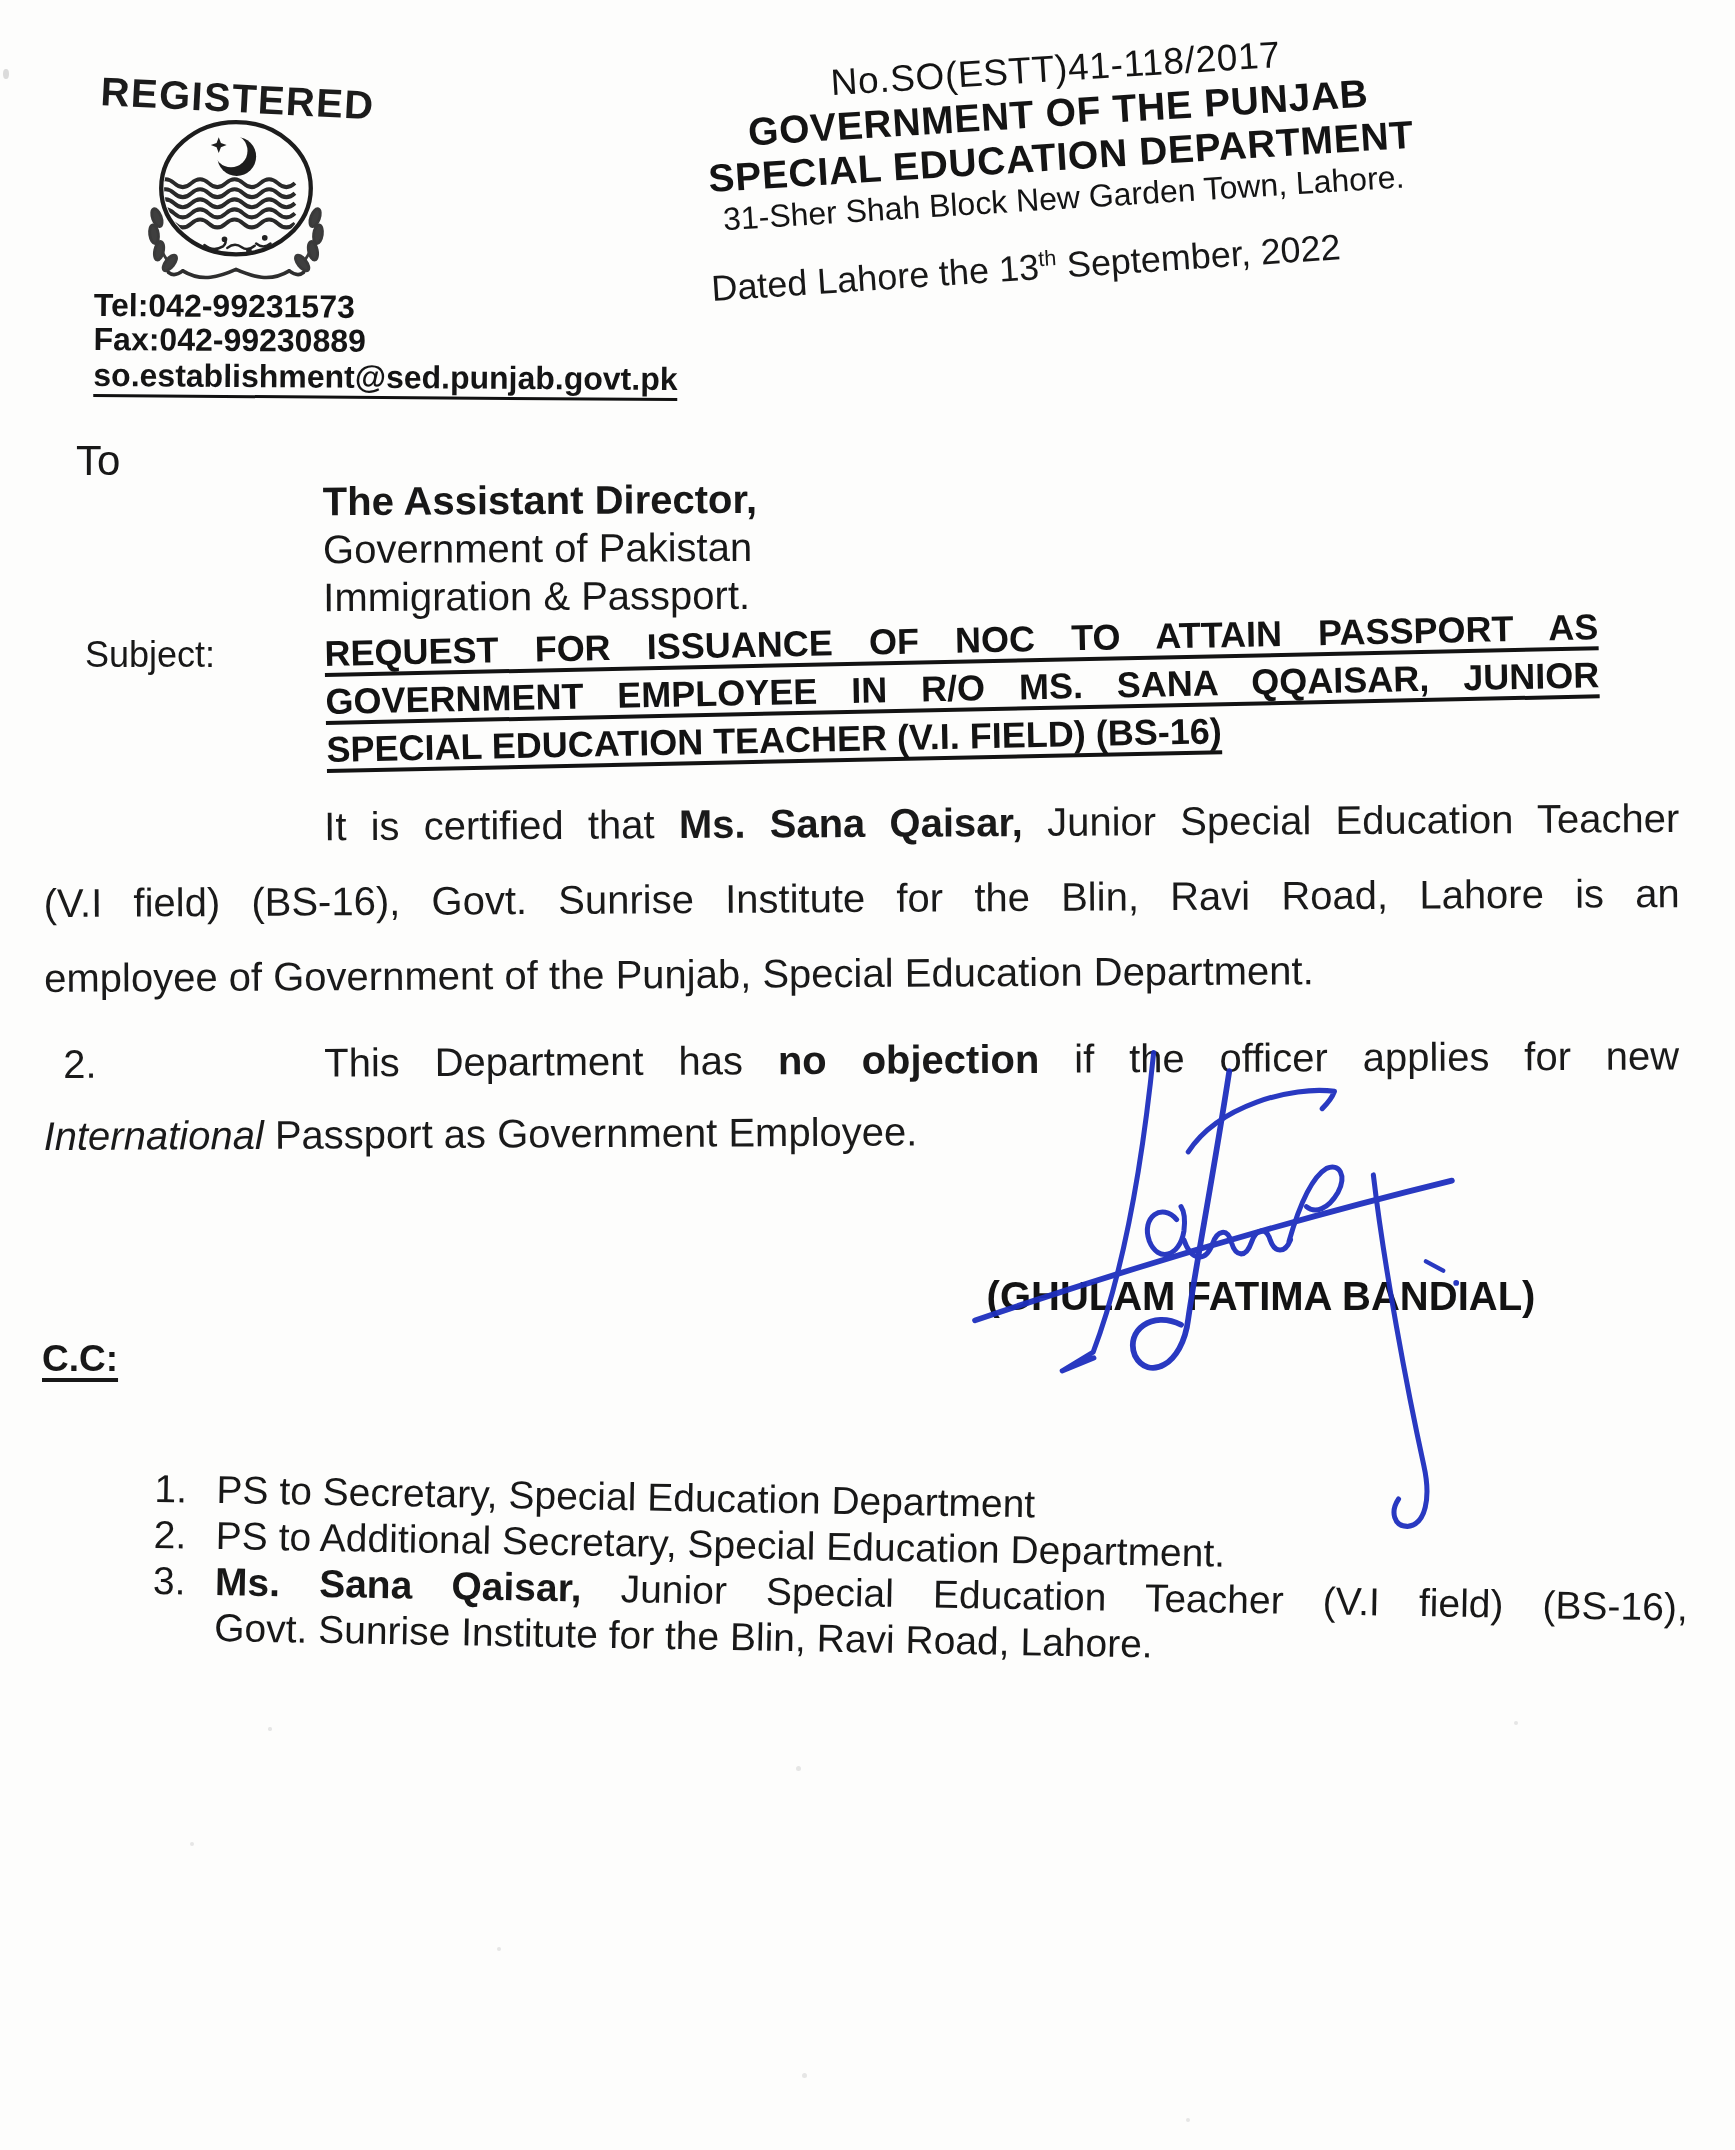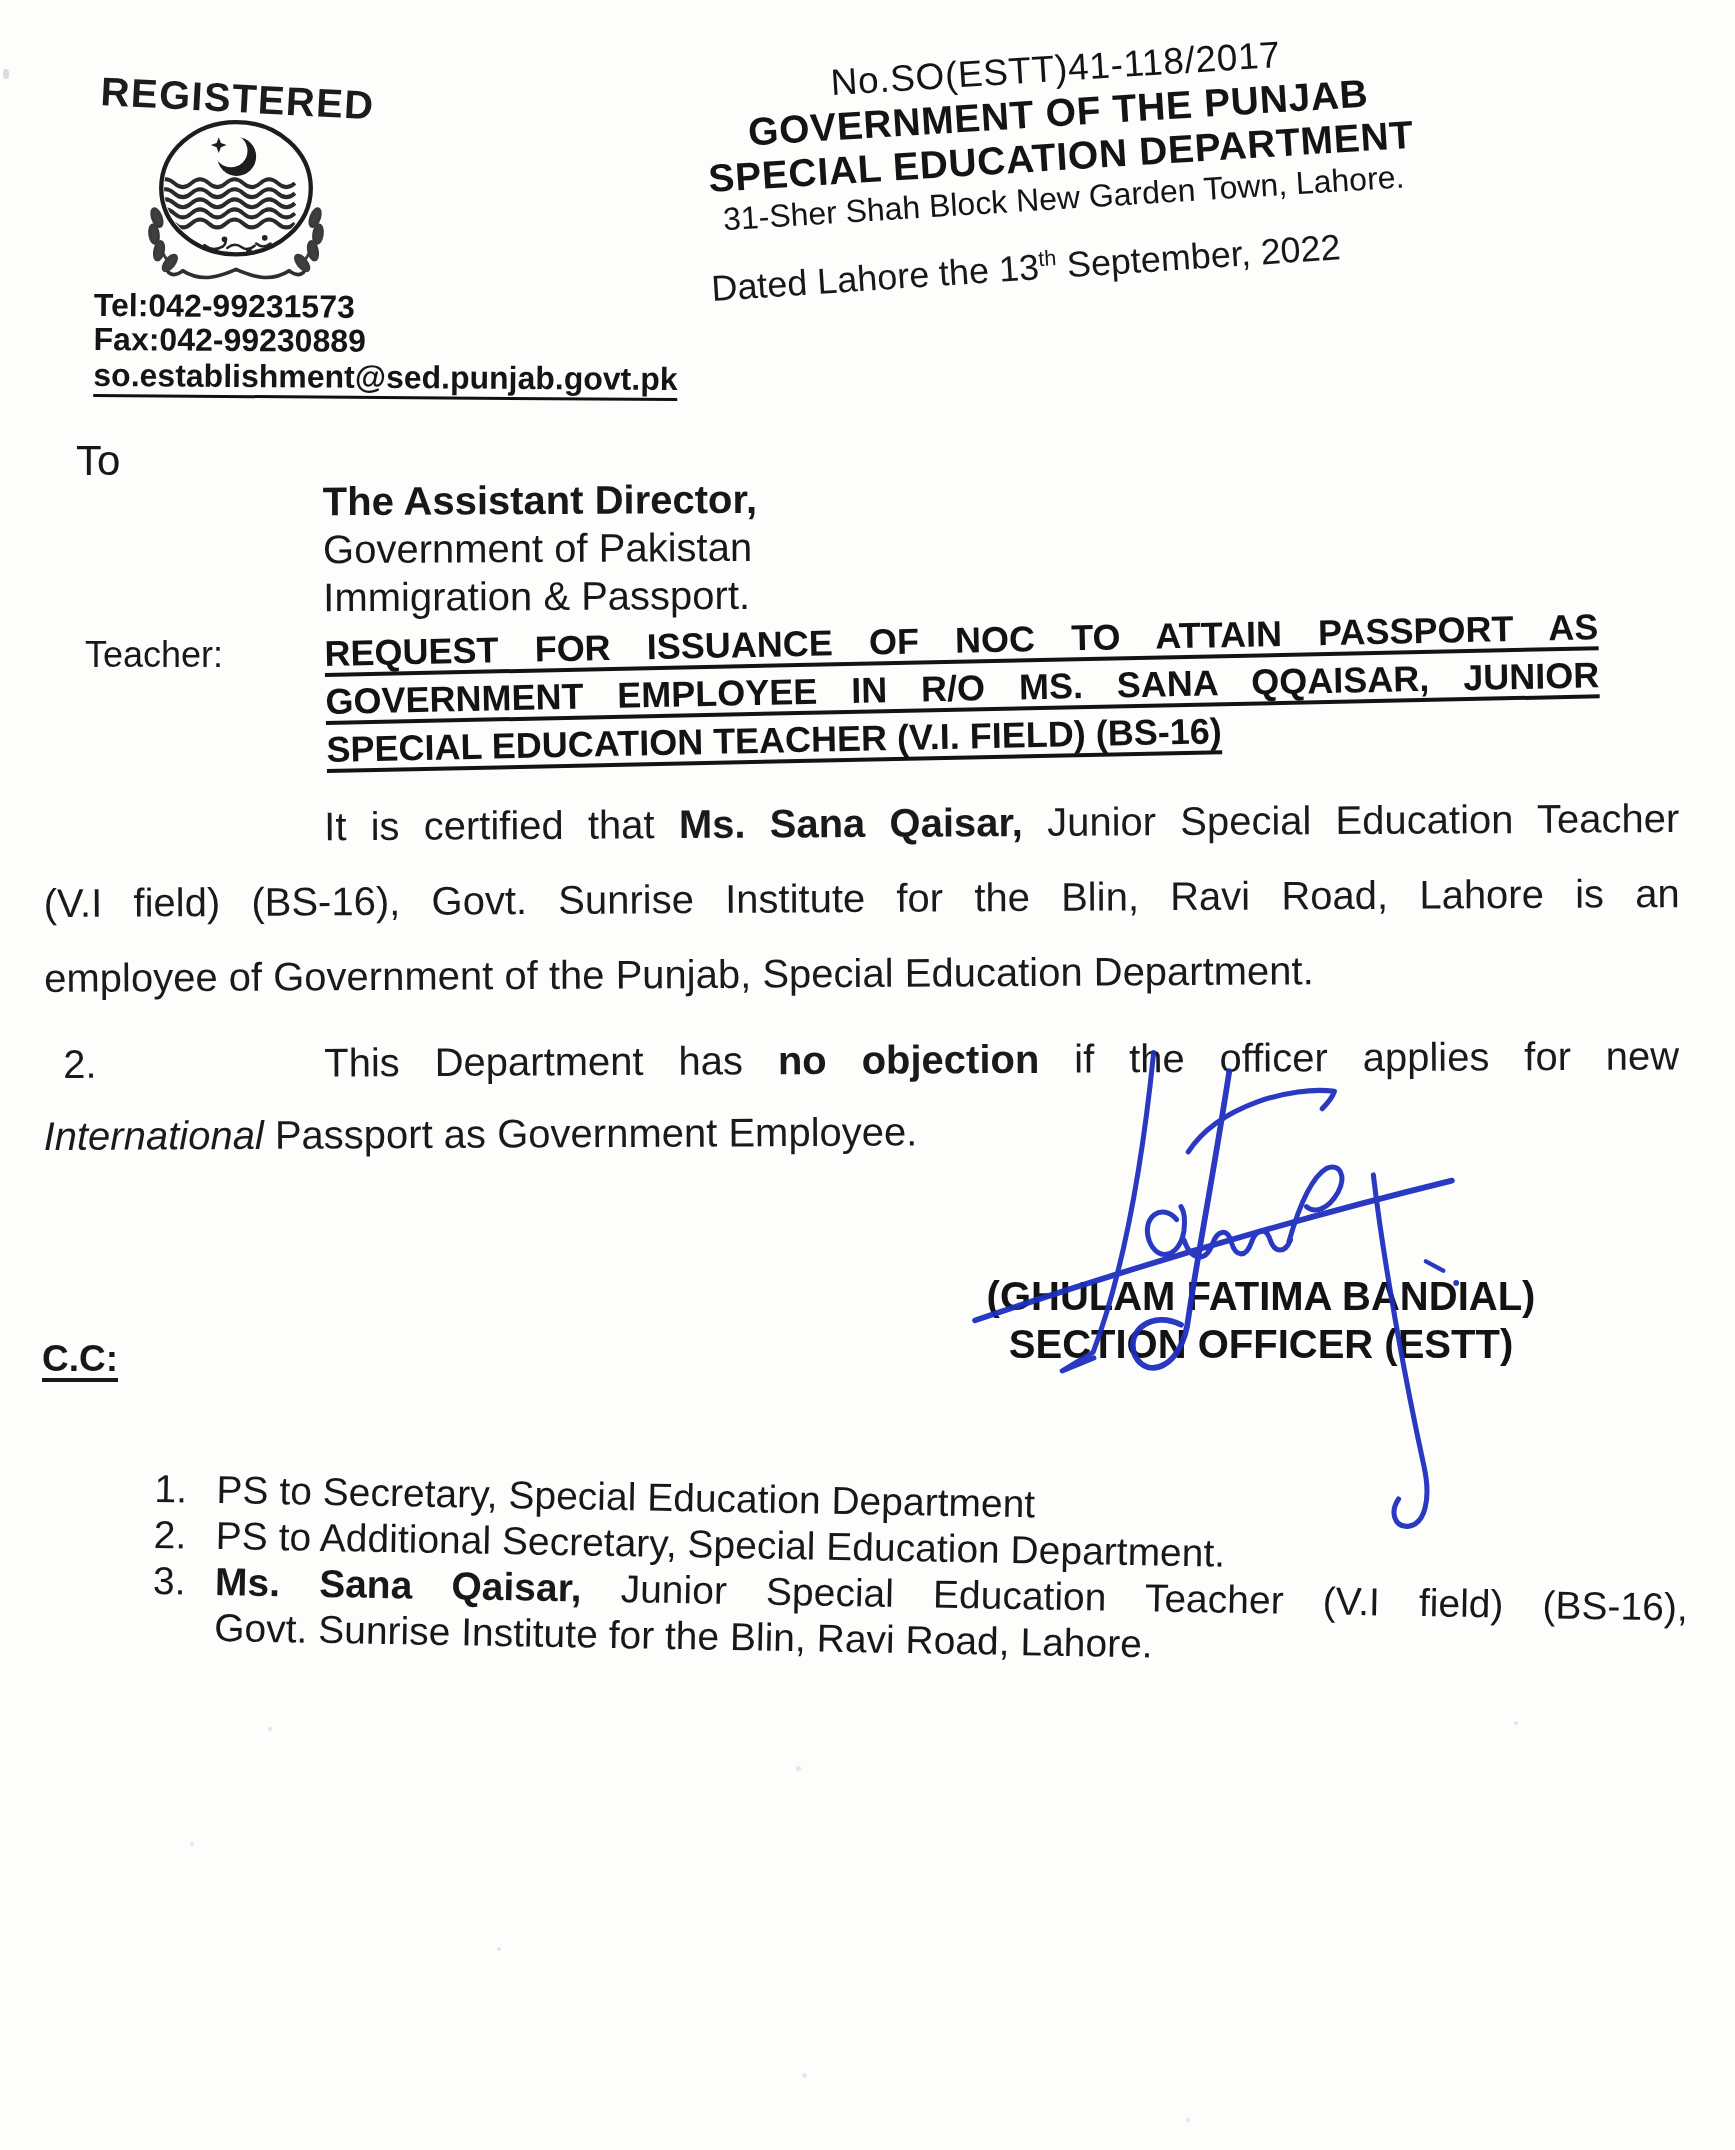--- a/index.html
+++ b/index.html
@@ -134,21 +134,21 @@
     <span>Dated Lahore the 13</span><sup>th</sup><span> September, 2022</span>
   </div>
 
   <div class="abs to">To</div>
   <div class="abs addr">
     <div class="b">The Assistant Director,</div>
     <div>Government of Pakistan</div>
     <div>Immigration &amp; Passport.</div>
   </div>
 
-  <div class="abs subject-label">Teacher:</div>
+  <div class="abs subject-label">Subject:</div>
   <div class="abs subject-block">
     <div class="sline just">REQUEST FOR ISSUANCE OF NOC TO ATTAIN PASSPORT AS</div>
     <div class="sline just">GOVERNMENT EMPLOYEE IN R/O MS. SANA QQAISAR, JUNIOR</div>
     <div class="sline">SPECIAL EDUCATION TEACHER (V.I. FIELD) (BS-16)</div>
   </div>
 
   <div class="abs para para1">
     <div class="jline indent">
       <span>It is certified that </span><span class="b">Ms. Sana Qaisar,</span><span> Junior Special Education Teacher</span>
     </div>
@@ -161,21 +161,20 @@
     <div class="jline indent">
       <span>This Department has </span><span class="b">no objection</span><span> if the officer applies for new</span>
     </div>
     <div>
       <span class="i">International</span><span> Passport as Government Employee.</span>
     </div>
   </div>
 
   <div class="abs sig-name">
     <div>(GHULAM FATIMA BANDIAL)</div>
-    <div>SECTION OFFICER (ESTT)</div>
   </div>
 
   <svg class="abs sig-svg" width="555" height="533" viewBox="0 0 770 740">
     <g fill="none" stroke="#1e2fbe" stroke-linecap="round" stroke-linejoin="round" opacity="0.95">
       <path stroke-width="7" d="M270,52 C255,200 230,352 186,468 L143,494 M143,494 L187,476"></path>
       <path stroke-width="8" d="M375,78 C352,228 328,350 318,422 C310,488 262,508 244,473 C230,438 268,410 308,430"></path>
       <path stroke-width="7" d="M318,190 C360,126 462,98 521,106 C517,117 510,124 504,130"></path>
       <path stroke-width="7" d="M302,284 C282,260 252,280 264,314 C276,344 306,336 312,300 C314,284 312,272 308,266"></path>
       <path stroke-width="7" d="M312,312 C322,342 342,344 352,317 C358,300 372,294 378,316 C384,336 398,338 406,315 C412,297 426,293 432,313 C438,330 452,332 460,312"></path>
       <path stroke-width="7" d="M458,314 C470,272 488,226 510,213 C528,205 538,223 526,246 C512,270 494,276 482,266"></path>

